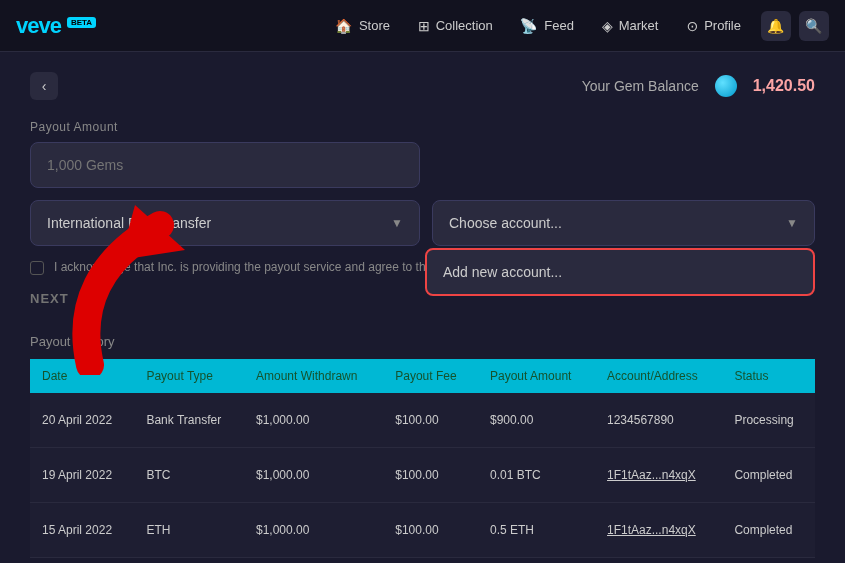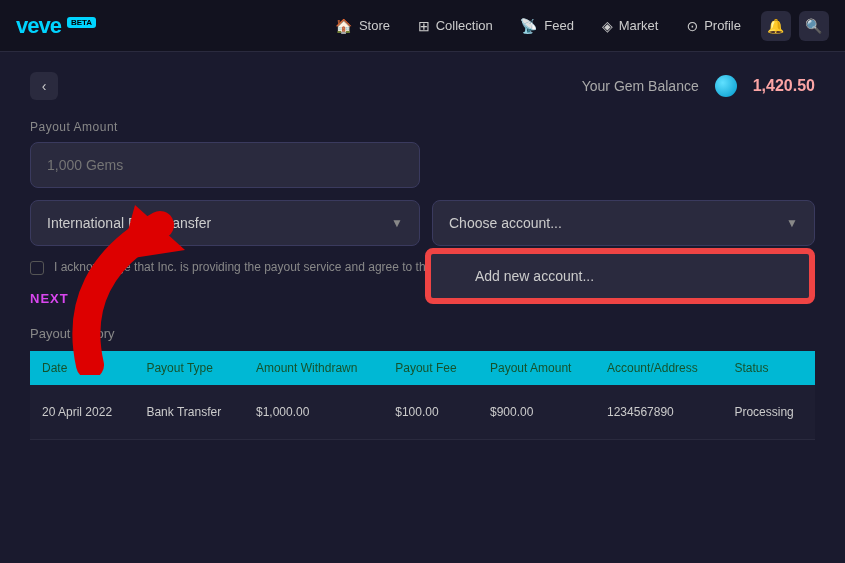--- a/index.html
+++ b/index.html
@@ -169,26 +169,25 @@
     .dropdown.right { flex: 1; }
     .dropdown-arrow { color: #888; font-size: 12px; }
 
     
     .dropdown-menu {
       position: absolute;
       top: 100%;
       right: 0;
       width: 390px;
       background: #2a2a3e;
-      border: 6px solid #ef4444;
+      border: 2px solid #ef4444;
       border-radius: 8px;
       overflow: hidden;
       z-index: 10;
       margin-top: 2px;
-      padding-left: 28px;
     }
     .dropdown-menu-item {
       padding: 14px 16px;
       color: #ccc;
       font-size: 14px;
       cursor: pointer;
     }
 
     
     .checkbox-row {
@@ -207,27 +206,27 @@
       flex-shrink: 0;
       margin-top: 1px;
       cursor: pointer;
     }
     .link-text { color: #00d4ff; cursor: pointer; }
 
     
     .next-btn {
       background: transparent;
       border: none;
-      color: #d946ef;
+      color: #737373;
       font-size: 13px;
       font-weight: 700;
       letter-spacing: 1px;
       cursor: pointer;
       padding: 0;
-      margin-bottom: 12px;
+      margin-bottom: 20px;
     }
 
     
     .arrow-overlay {
       position: absolute;
       top: 195px;
       left: 30px;
       width: 320px;
       height: 180px;
       pointer-events: none;
@@ -391,17 +390,35 @@
       <tbody id="history-tbody">
       <tr>
             <td>20 April 2022</td>
             <td>Bank Transfer</td>
             <td>$1,000.00</td>
             <td>$100.00</td>
             <td>$900.00</td>
             <td>1234567890</td>
             <td class="status-processing">Processing</td>
           </tr>
+          <tr>
+            <td>19 April 2022</td>
+            <td>BTC</td>
+            <td>$1,000.00</td>
+            <td>$100.00</td>
+            <td>0.01 BTC</td>
+            <td class="link-cell">1F1tAaz...n4xqX</td>
+            <td class="status-completed">Completed</td>
+          </tr>
+          <tr>
+            <td>15 April 2022</td>
+            <td>ETH</td>
+            <td>$1,000.00</td>
+            <td>$100.00</td>
+            <td>0.5 ETH</td>
+            <td class="link-cell">1F1tAaz...n4xqX</td>
+            <td class="status-completed">Completed</td>
+          </tr>
         </tbody>
     </table>
   </div>
 
 </div>
 
 </body></html>

